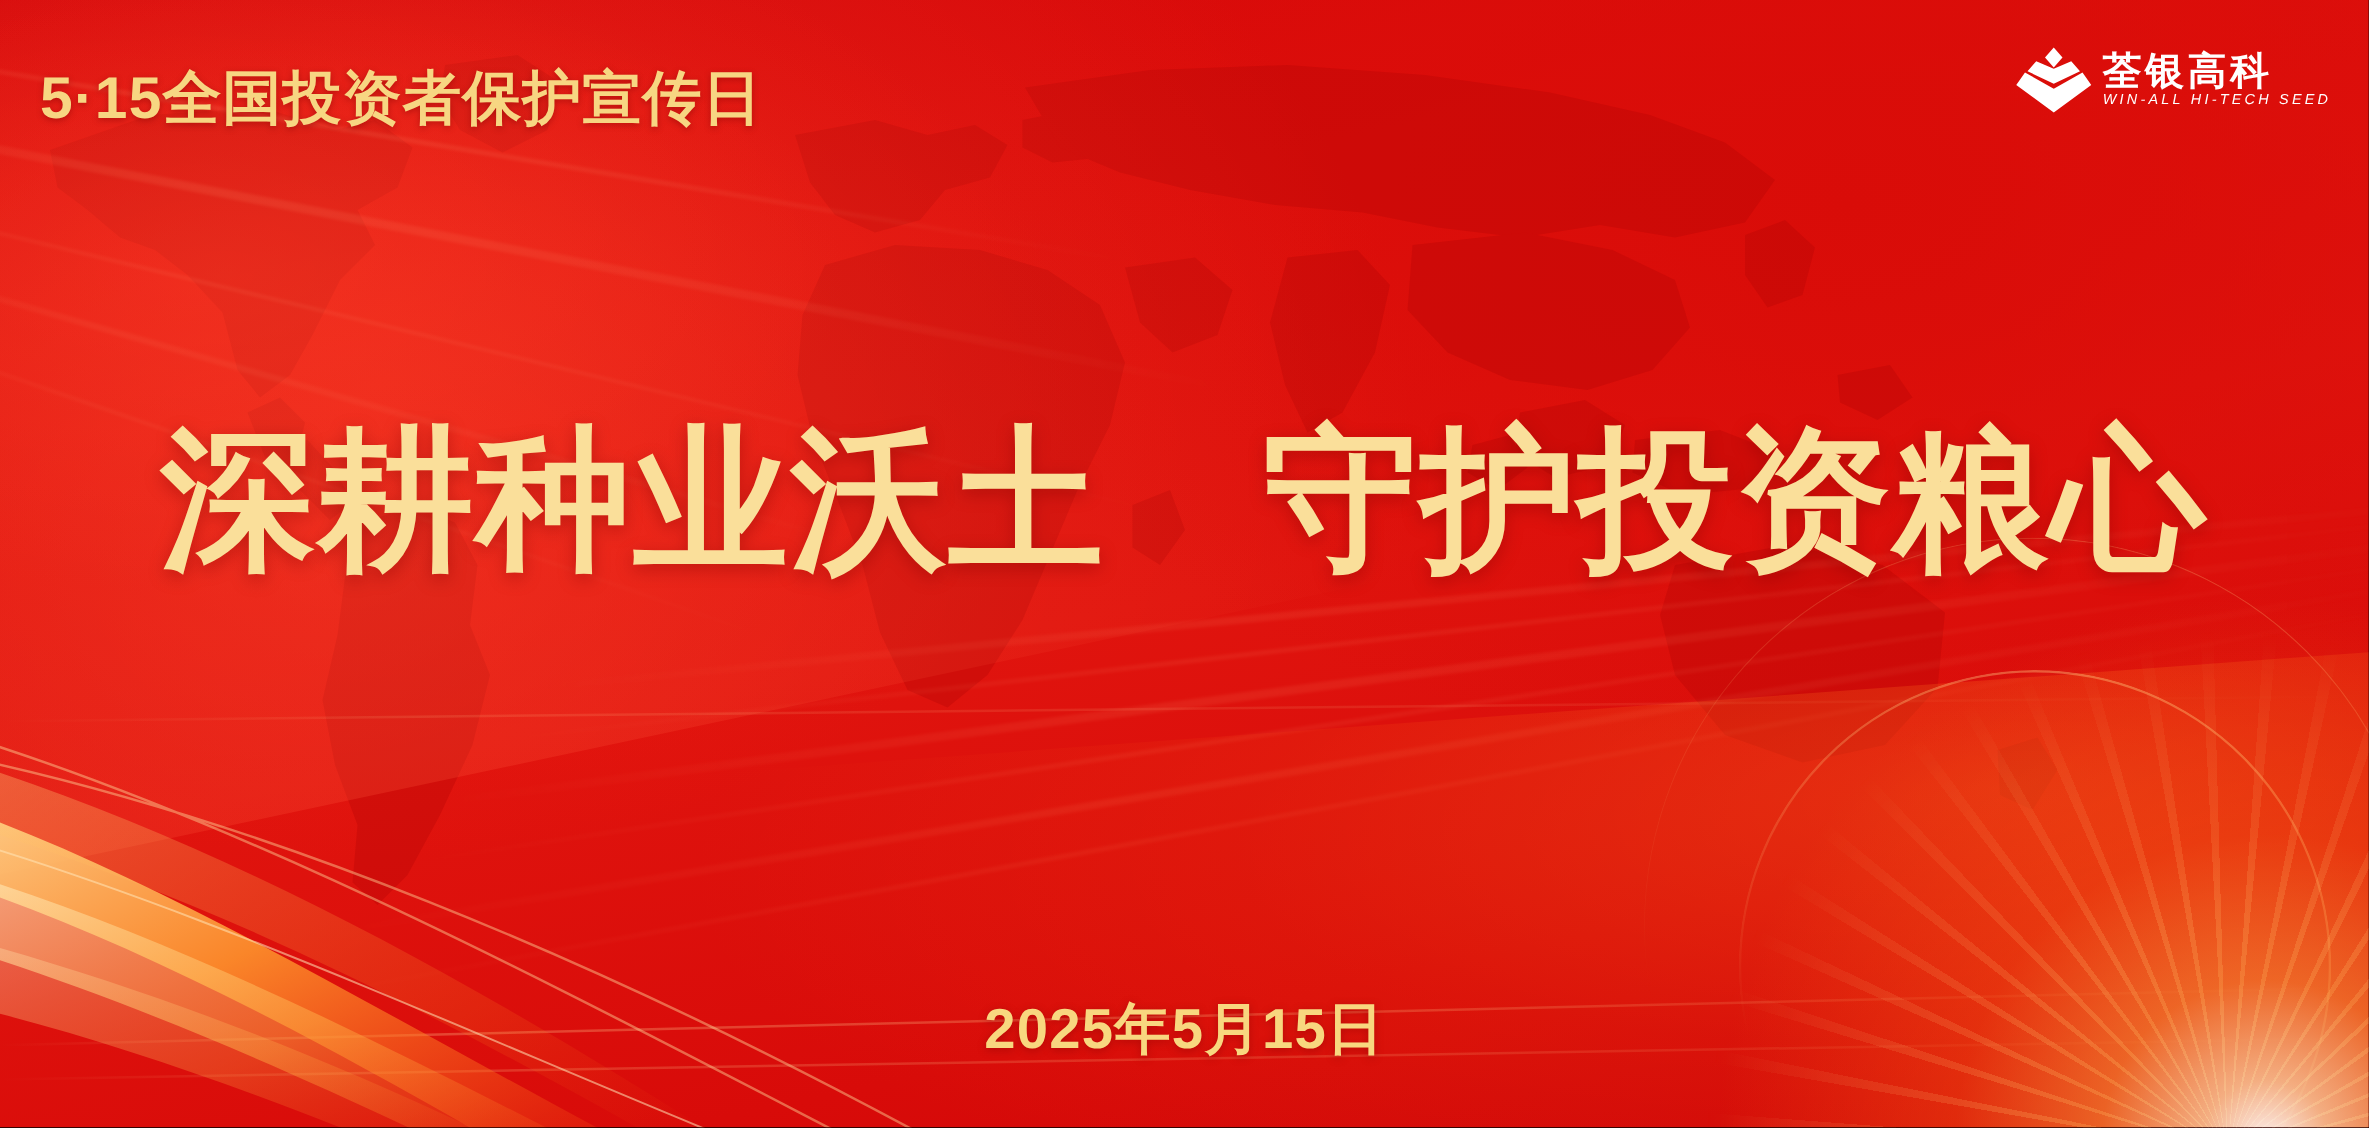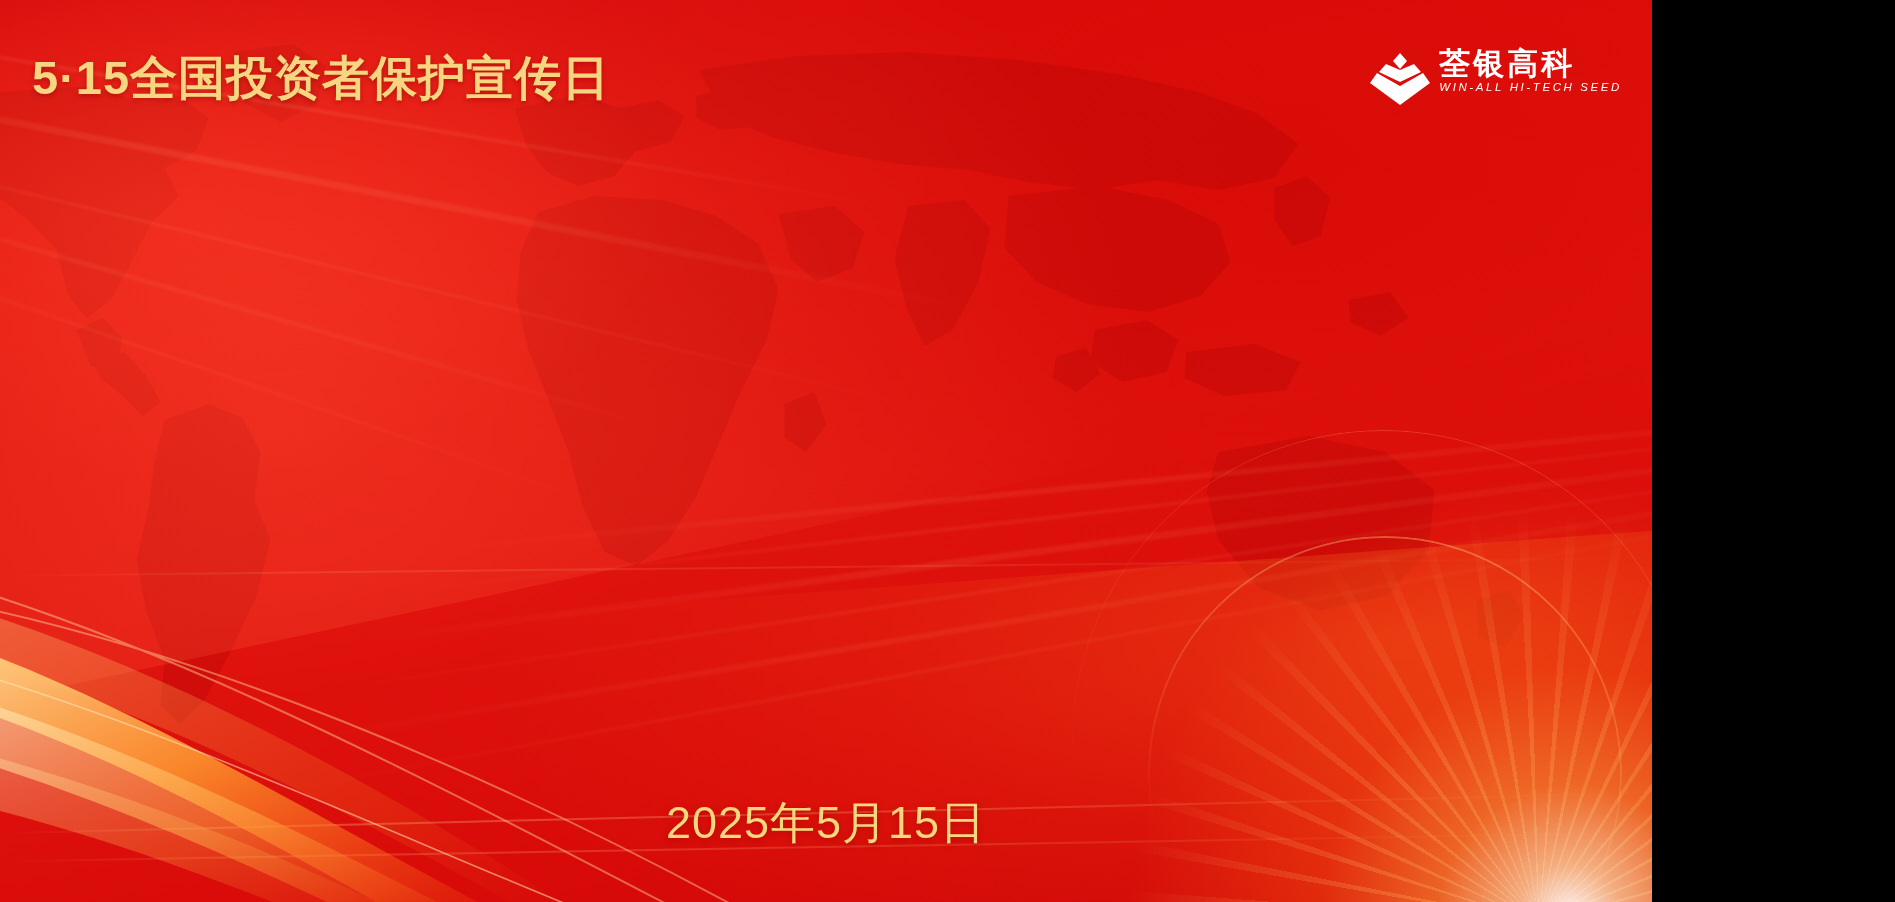--- a/index.html
+++ b/index.html
@@ -1,19 +1,19 @@
 <!DOCTYPE html>
 <html><head>
 <meta charset="utf-8">
 <style>
   html,body{margin:0;padding:0;background:#000;}
   body{width:1895px;height:902px;overflow:hidden;
        font-family:"Liberation Sans","DejaVu Sans",sans-serif;}
 
-  .banner{position:relative;width:1652px;height:902px;overflow:hidden;
+  .banner{position:relative;width:1895px;height:902px;overflow:hidden;
           background:
             radial-gradient(ellipse 900px 620px at 16% 34%, #E8180F 0%, rgba(232,24,15,0) 62%),
             radial-gradient(ellipse 1100px 700px at 78% 18%, #D90C08 0%, rgba(217,12,8,0) 66%),
             linear-gradient(168deg,#D5070A 0%,#DD0E0B 26%,#E0140E 52%,#D80B09 78%,#CE0608 100%);
   }
 
   
   .worldmap{position:absolute;inset:0;opacity:.40;}
   .worldmap svg{width:100%;height:100%;display:block;}
 
@@ -61,35 +61,35 @@
   
   .hairline{position:absolute;left:0;right:0;height:2px;
      background:linear-gradient(90deg,rgba(255,190,120,0) 0%,rgba(255,200,140,.55) 18%,rgba(255,210,150,.42) 60%,rgba(255,190,120,0) 100%);}
 
   
   .hdr-title{position:absolute;left:32px;top:54px;
      font-size:47px;font-weight:bold;letter-spacing:1px;line-height:1;
      color:#F7D682;white-space:nowrap;
      text-shadow:0 2px 5px rgba(120,0,0,.42);}
 
-  .logo{position:absolute;right:30px;top:48px;display:flex;align-items:flex-start;gap:8px;}
+  .logo{position:absolute;right:30px;top:33px;display:flex;align-items:center;gap:8px;}
   .logo-mark{width:62px;height:62px;flex:none;}
   .logo-txt{display:flex;flex-direction:column;justify-content:center;gap:3px;}
   .logo-cn{font-size:31px;font-weight:bold;color:#FFFFFF;letter-spacing:3px;line-height:1;}
   .logo-en{font-size:11.5px;color:#FFFFFF;letter-spacing:2.6px;line-height:1;white-space:nowrap;font-style:italic;}
 
   
   .headline{position:absolute;left:0;right:0;top:338px;text-align:center;
      font-size:124px;font-weight:bold;line-height:1;color:#FADF9A;
      letter-spacing:2px;white-space:nowrap;
      text-shadow:0 4px 14px rgba(130,5,0,.40);}
 
   
   .date{position:absolute;left:0;right:0;top:793px;text-align:center;
-     font-size:45px;font-weight:normal;color:#F8D77F;letter-spacing:1px;
+     font-size:45px;font-weight:bold;color:#F8D77F;letter-spacing:1px;
      text-shadow:0 2px 7px rgba(120,0,0,.40);}
 </style>
 </head>
 <body>
 
 <div class="banner">
 
   <div class="worldmap">
     <svg viewBox="0 0 1895 902" preserveAspectRatio="xMidYMid slice" aria-hidden="true">
       <g fill="#B40505" opacity="0.85">
@@ -213,16 +213,17 @@
           <path d="M31,38 L54,25 L61,35 L31,57 L1,35 L8,25 Z"></path>
         </g>
       </svg>
     </span>
     <span class="logo-txt">
       <span class="logo-cn">荃银高科</span>
       <span class="logo-en">WIN-ALL HI-TECH SEED</span>
     </span>
   </div>
 
+  <div class="headline">深耕种业沃土　守护投资粮心</div>
 
   <div class="date">2025年5月15日</div>
 
 </div>
 
 </body></html>

